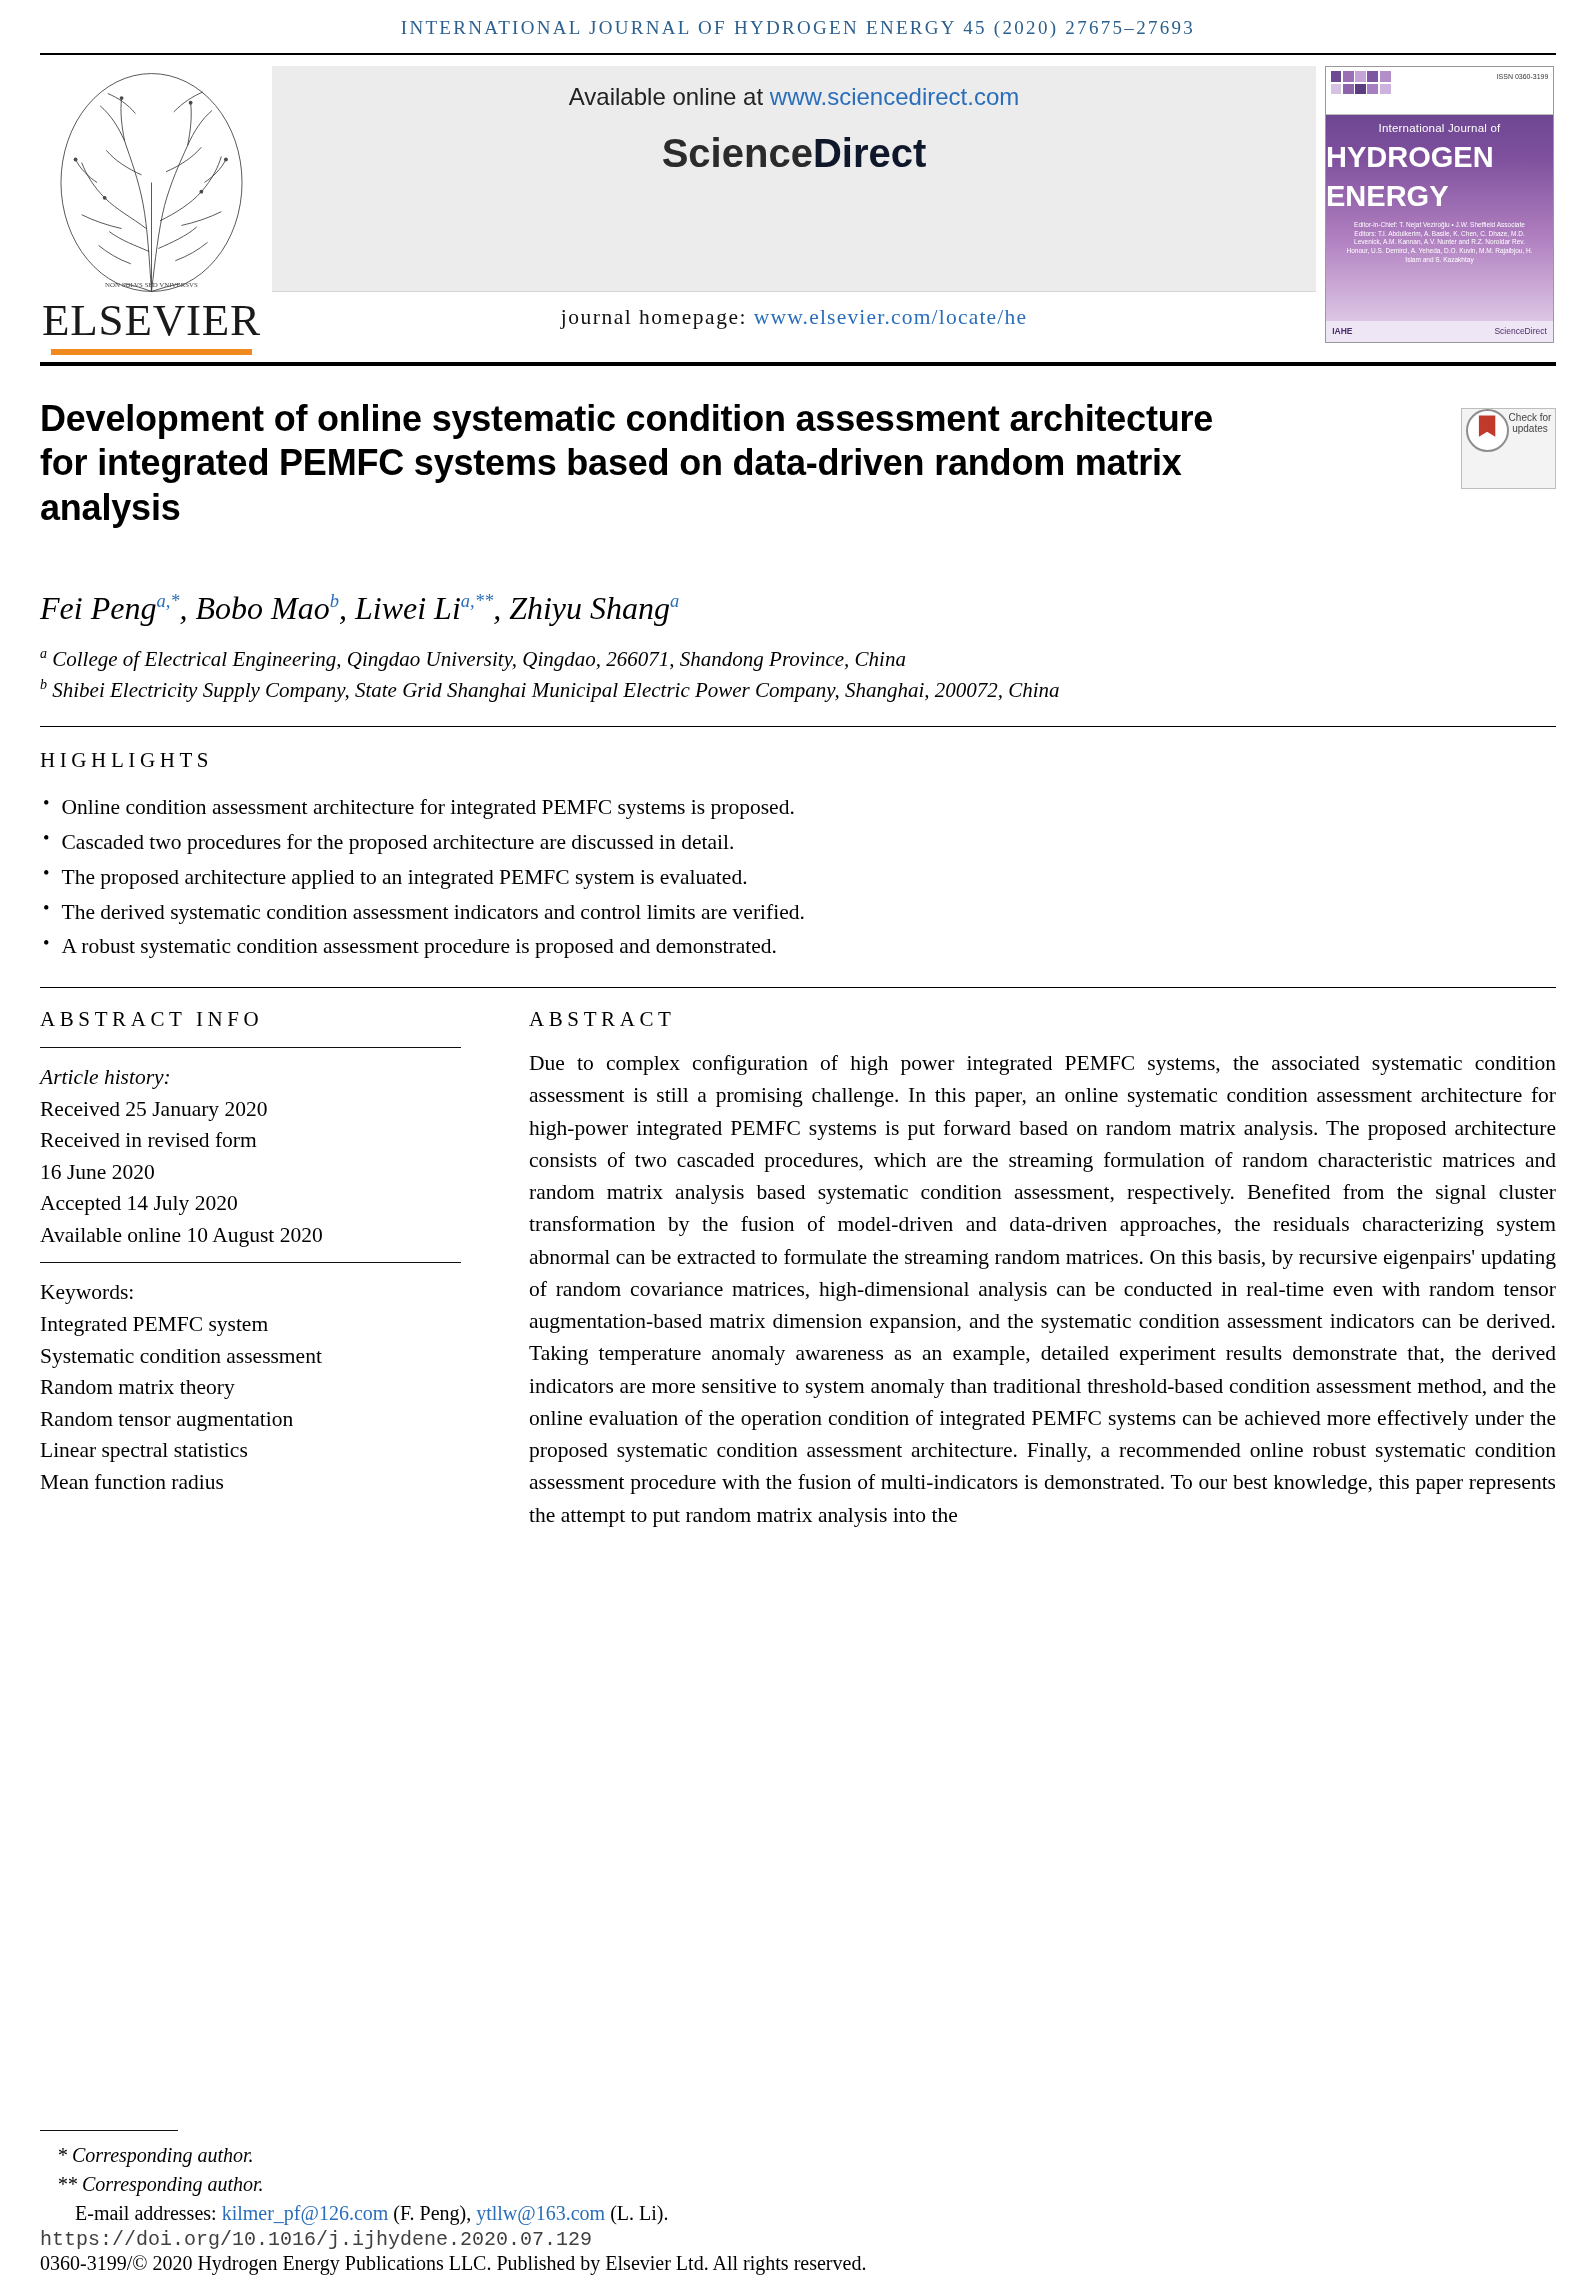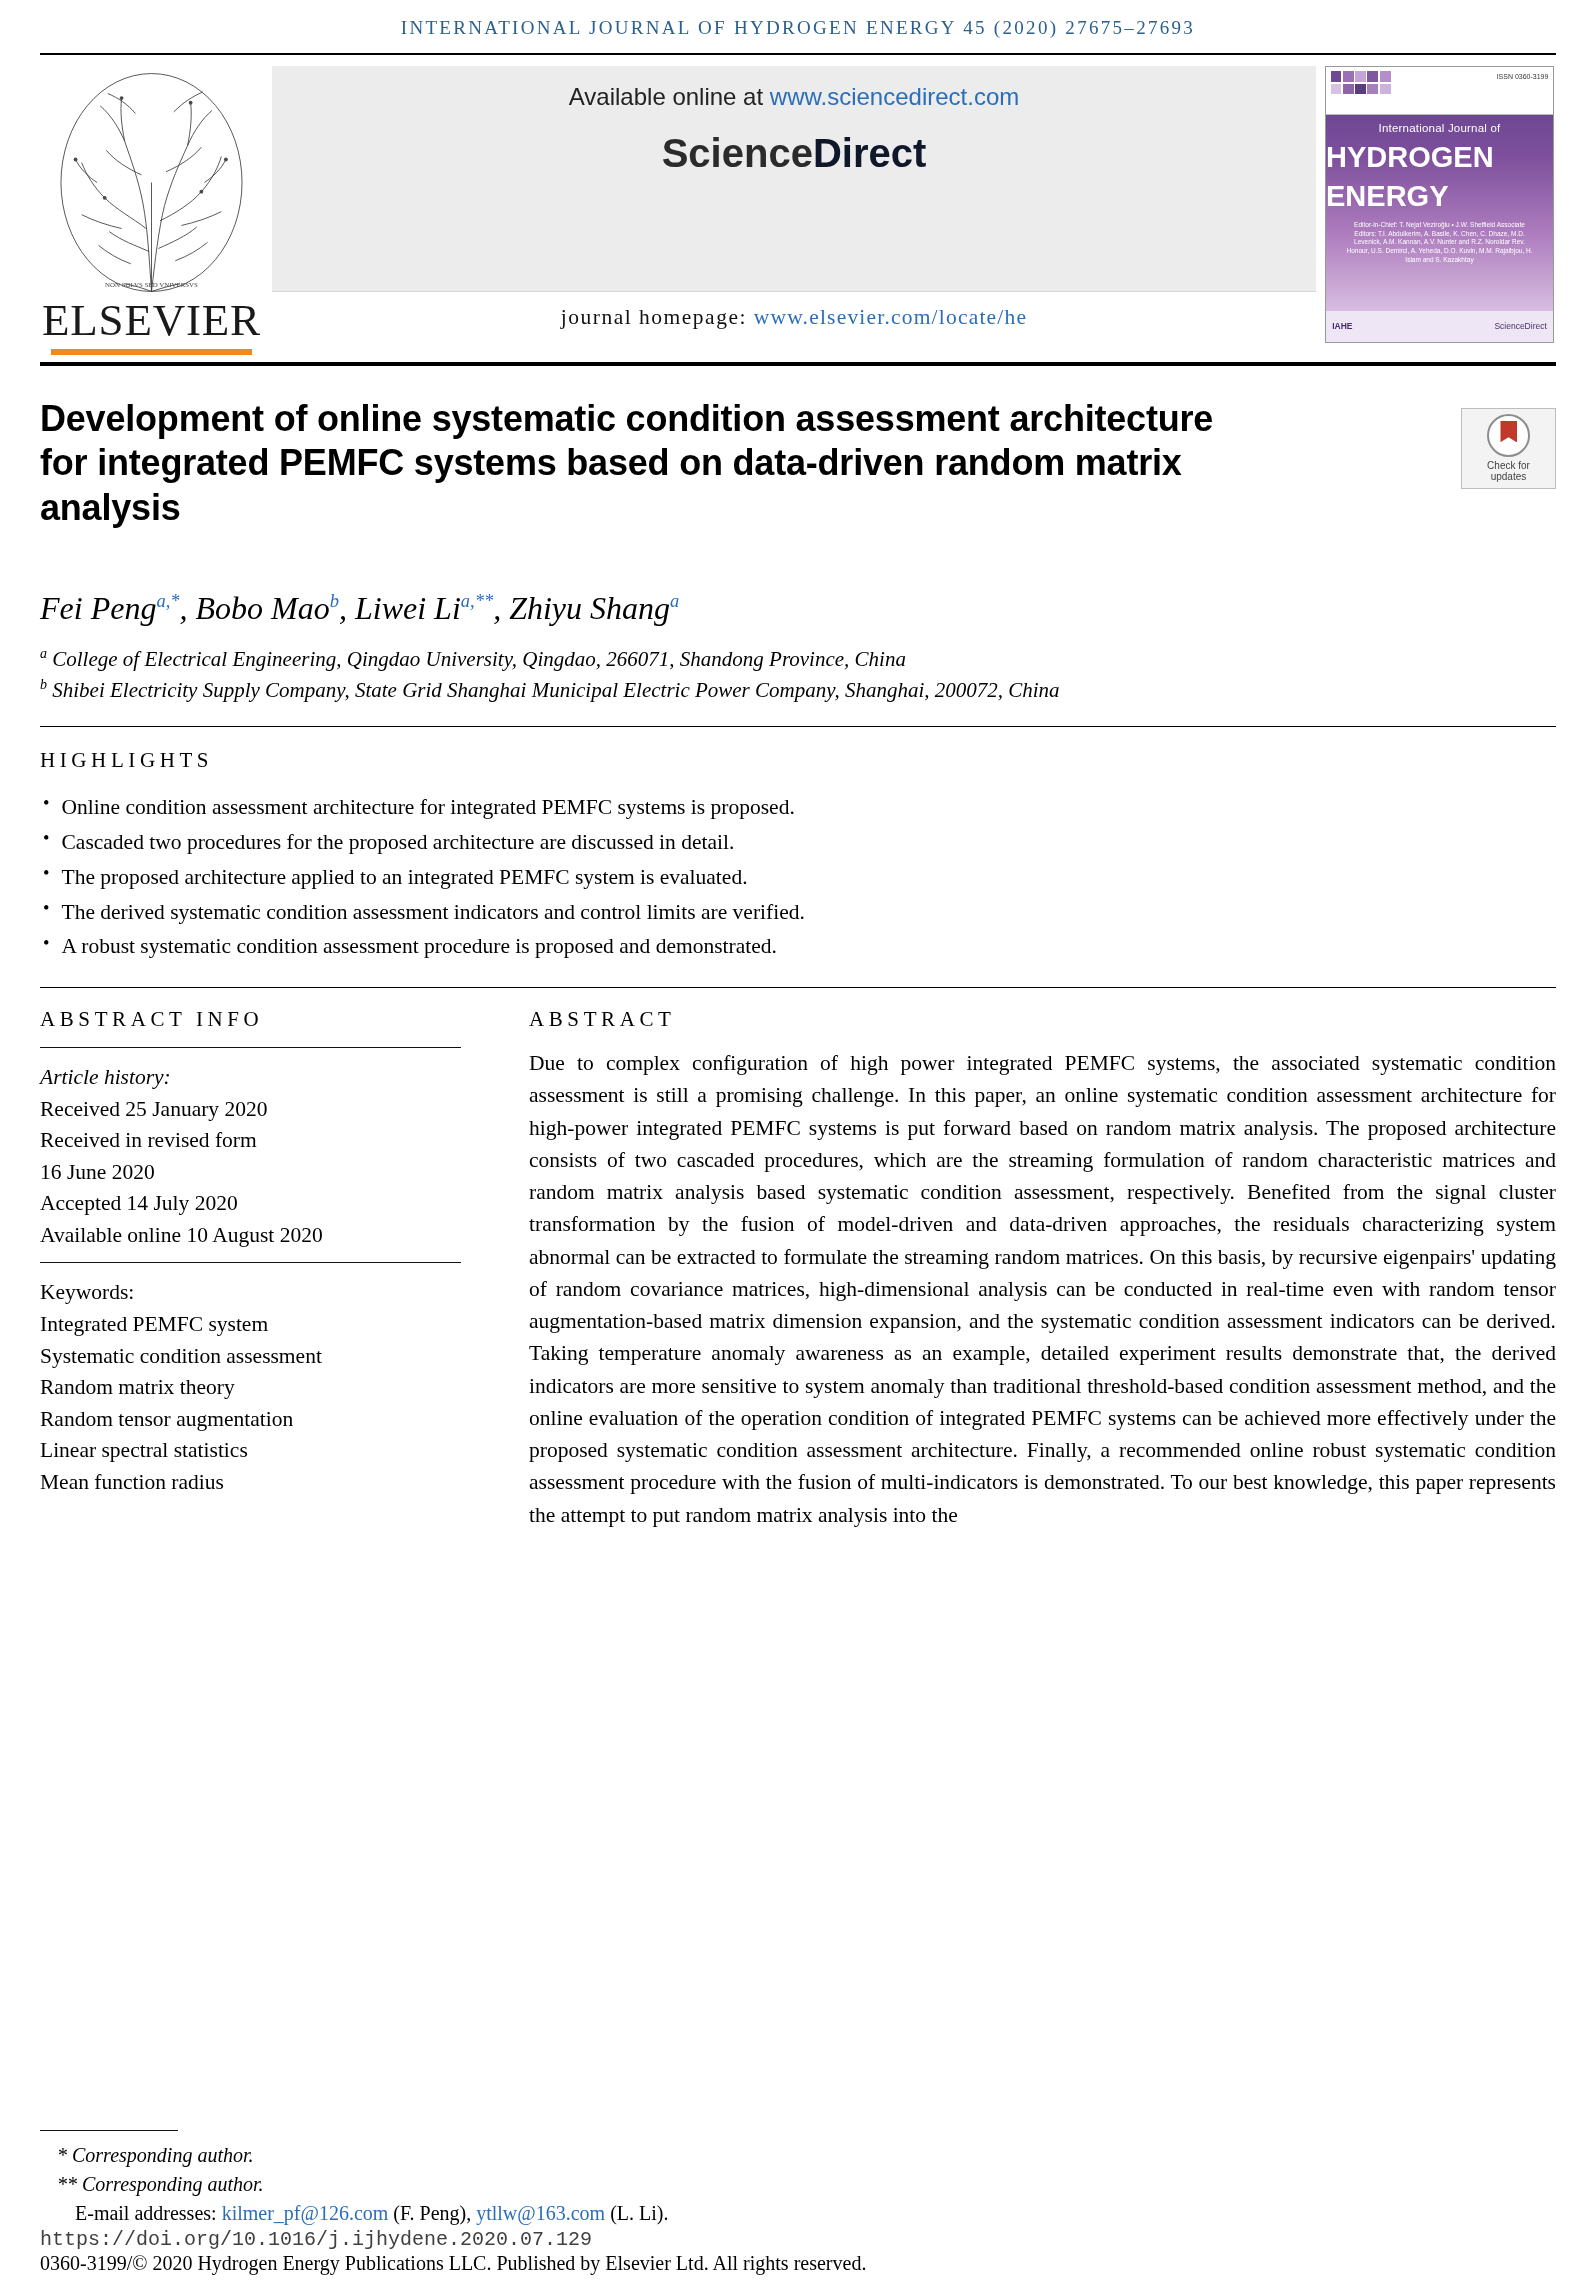--- a/index.html
+++ b/index.html
@@ -157,21 +157,21 @@
     margin-top: 9px; color: #ffffff;
   }
   .cover-names {
     margin-top: 9.2px; text-align: center; font-size: 6.5px; line-height: 1.35; color: #fff;
     padding: 0 20px;
   }
   .cover-leftcol {
     position: absolute; left: 3.8px; top: 74px; font-size: 4.6px; line-height: 1.5; color: #efe6f5; width: 42px;
   }
   .cover-bottom {
-    position:absolute; bottom: 0; left: 0; right: 0; height: 31px; background: #efe6f5;
+    position:absolute; bottom: 0; left: 0; right: 0; height: 21px; background: #efe6f5;
     display:flex; align-items:center; justify-content: space-between; padding: 0 6.2px;
   }
   .cover-iaheLogo { font-size: 8.5px; color: #4a2d6b; font-weight: bold; }
   .cover-sd { font-size: 8.5px; color: #4a2d6b; }
 
   .rule-thick {
     border-top: 4.6px solid #000;
     margin-top: 3.1px;
   }
 
@@ -189,21 +189,21 @@
     line-height: 1.23;
     margin: 0;
     max-width: 1207px;
     letter-spacing: -0.2px;
   }
   .crossmark {
     flex: 0 0 auto;
     width: 95px; height: 81px;
     border: 0.8px solid #bdbdbd;
     background: #f3f3f3;
-    display: flex; flex-direction: column; align-items: center; justify-content: center;
+    display: flex; flex-direction: row; justify-content: center;
     margin-top: 10.8px;
   }
   .cm-circle {
     width: 43px; height: 43px; border-radius: 50%;
     border: 2.3px solid #8d8d8d; position: relative; background:#fff;
   }
   .cm-book {
     position:absolute; left: 50%; top: 4.6px; transform: translateX(-50%);
     width: 17px; height: 21.5px; background: #c0392b;
     clip-path: polygon(0 0, 100% 0, 100% 100%, 50% 76%, 0 100%);

